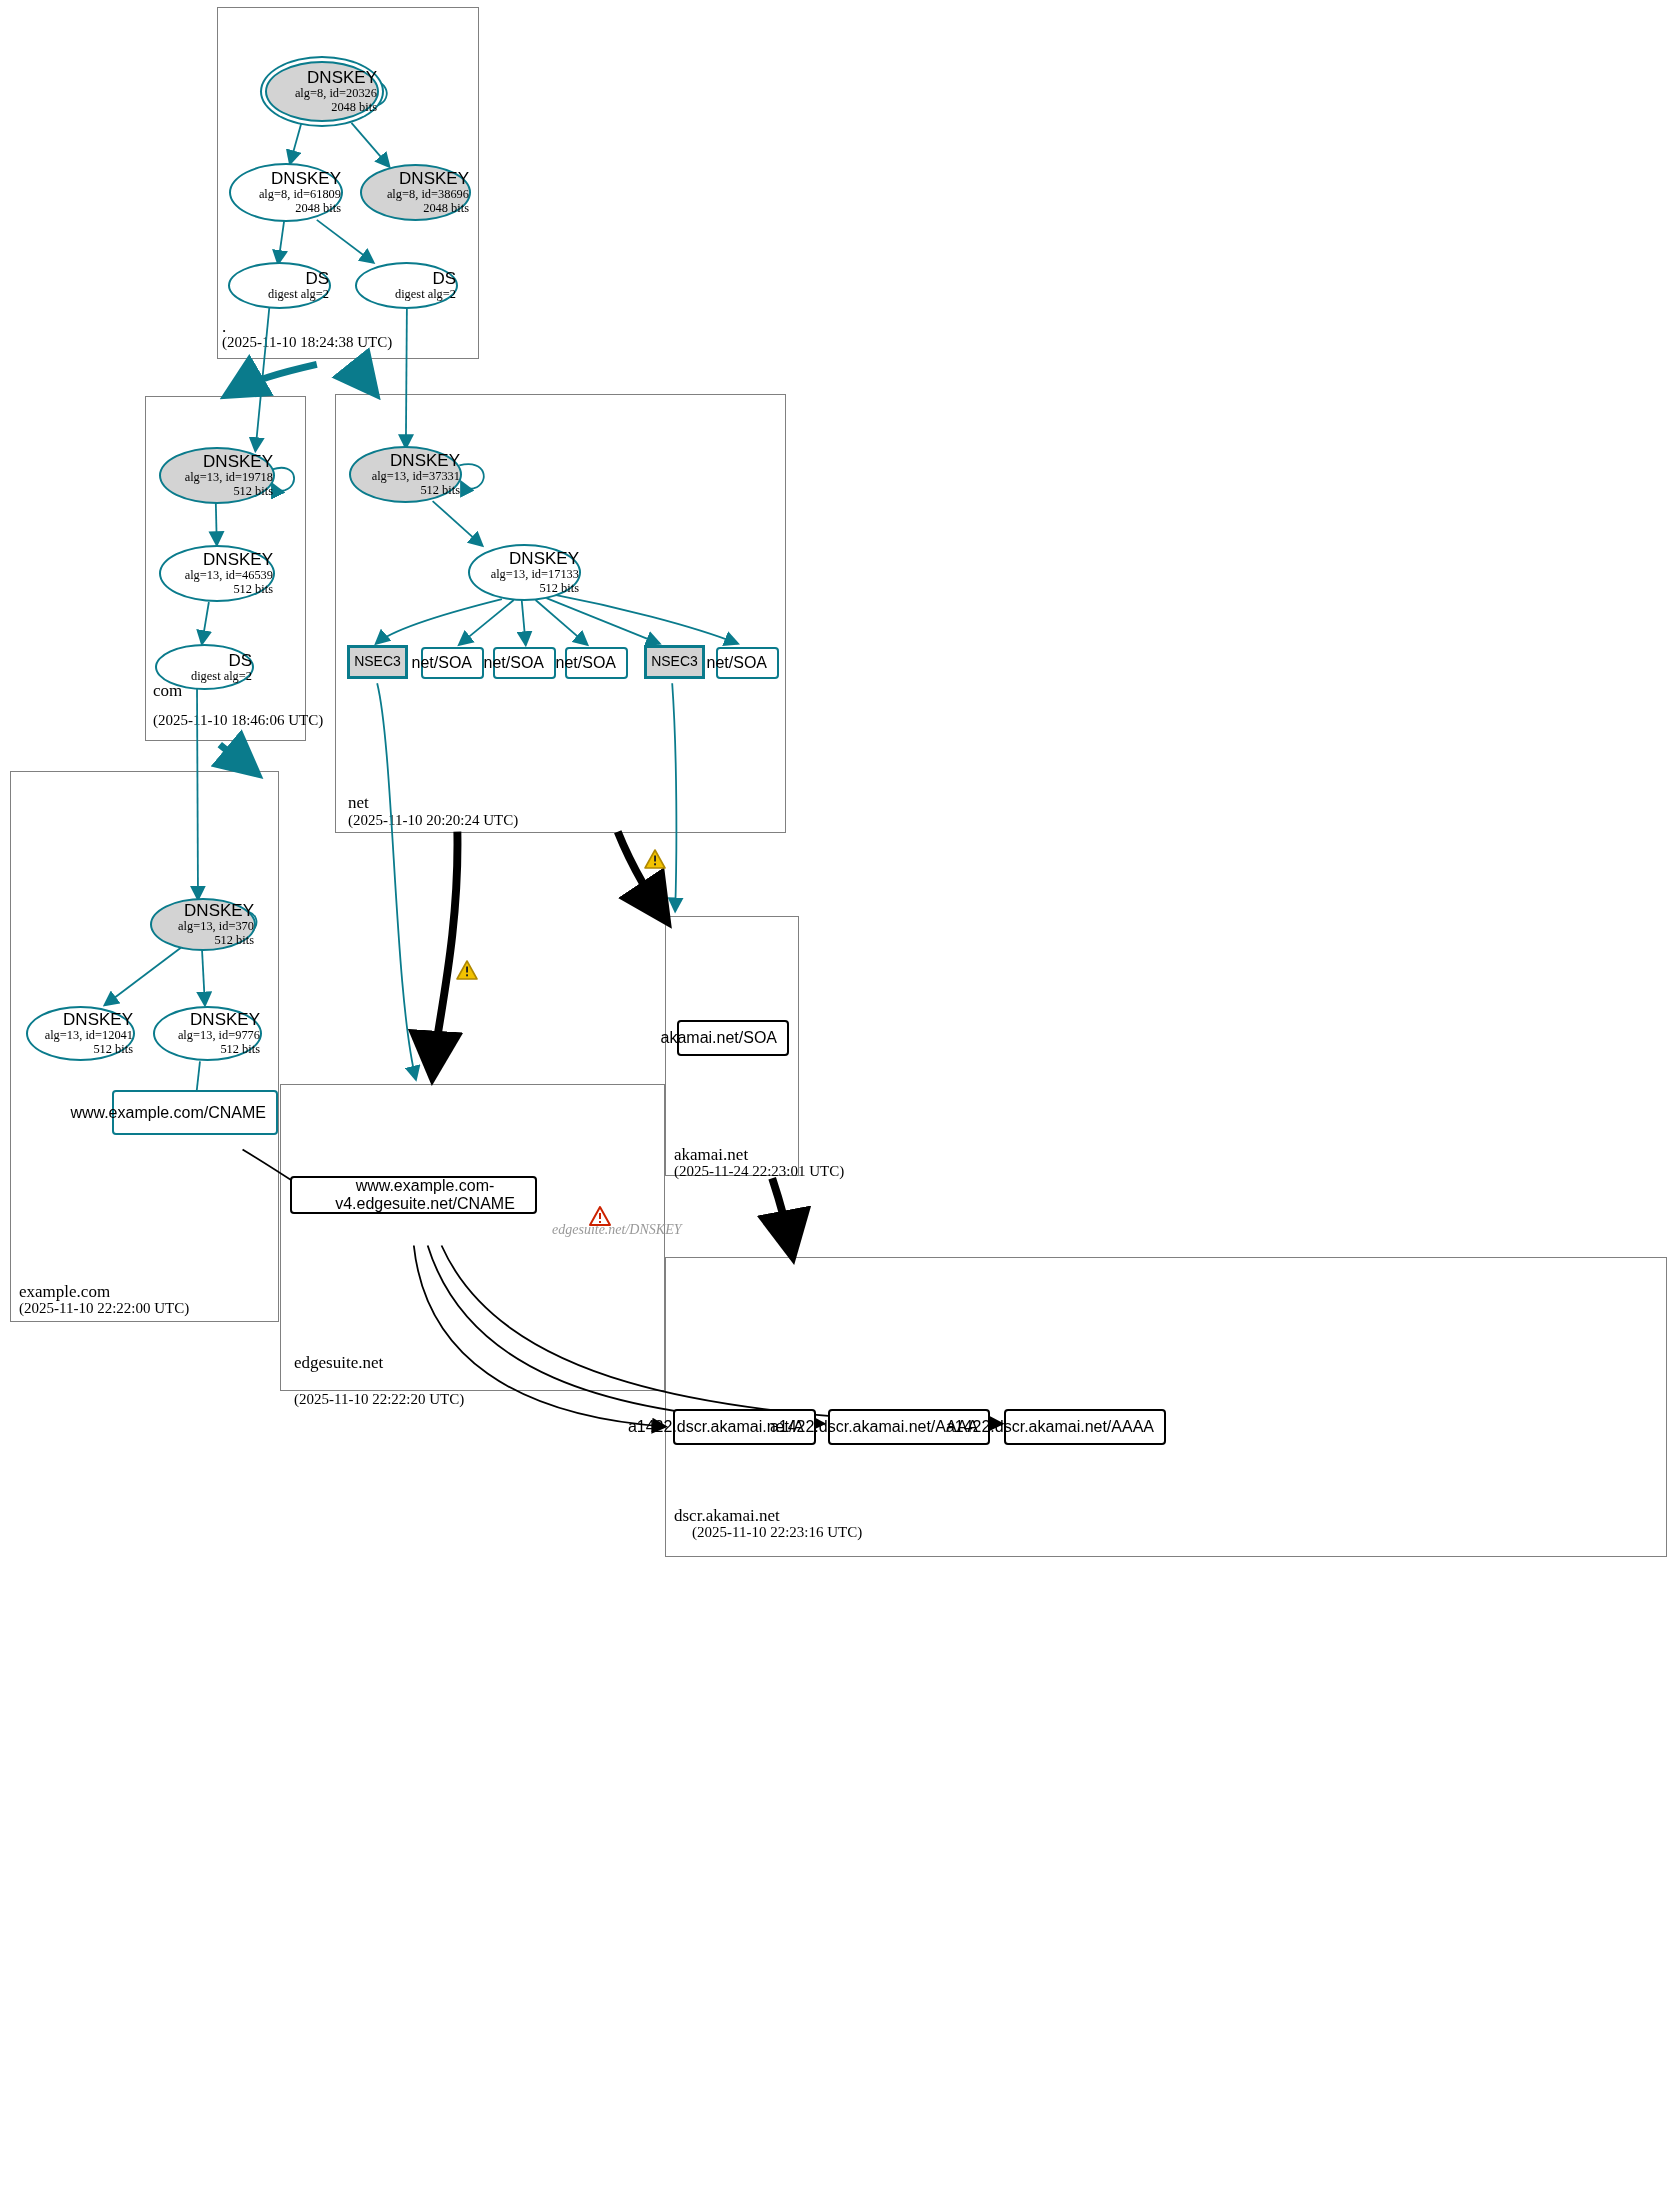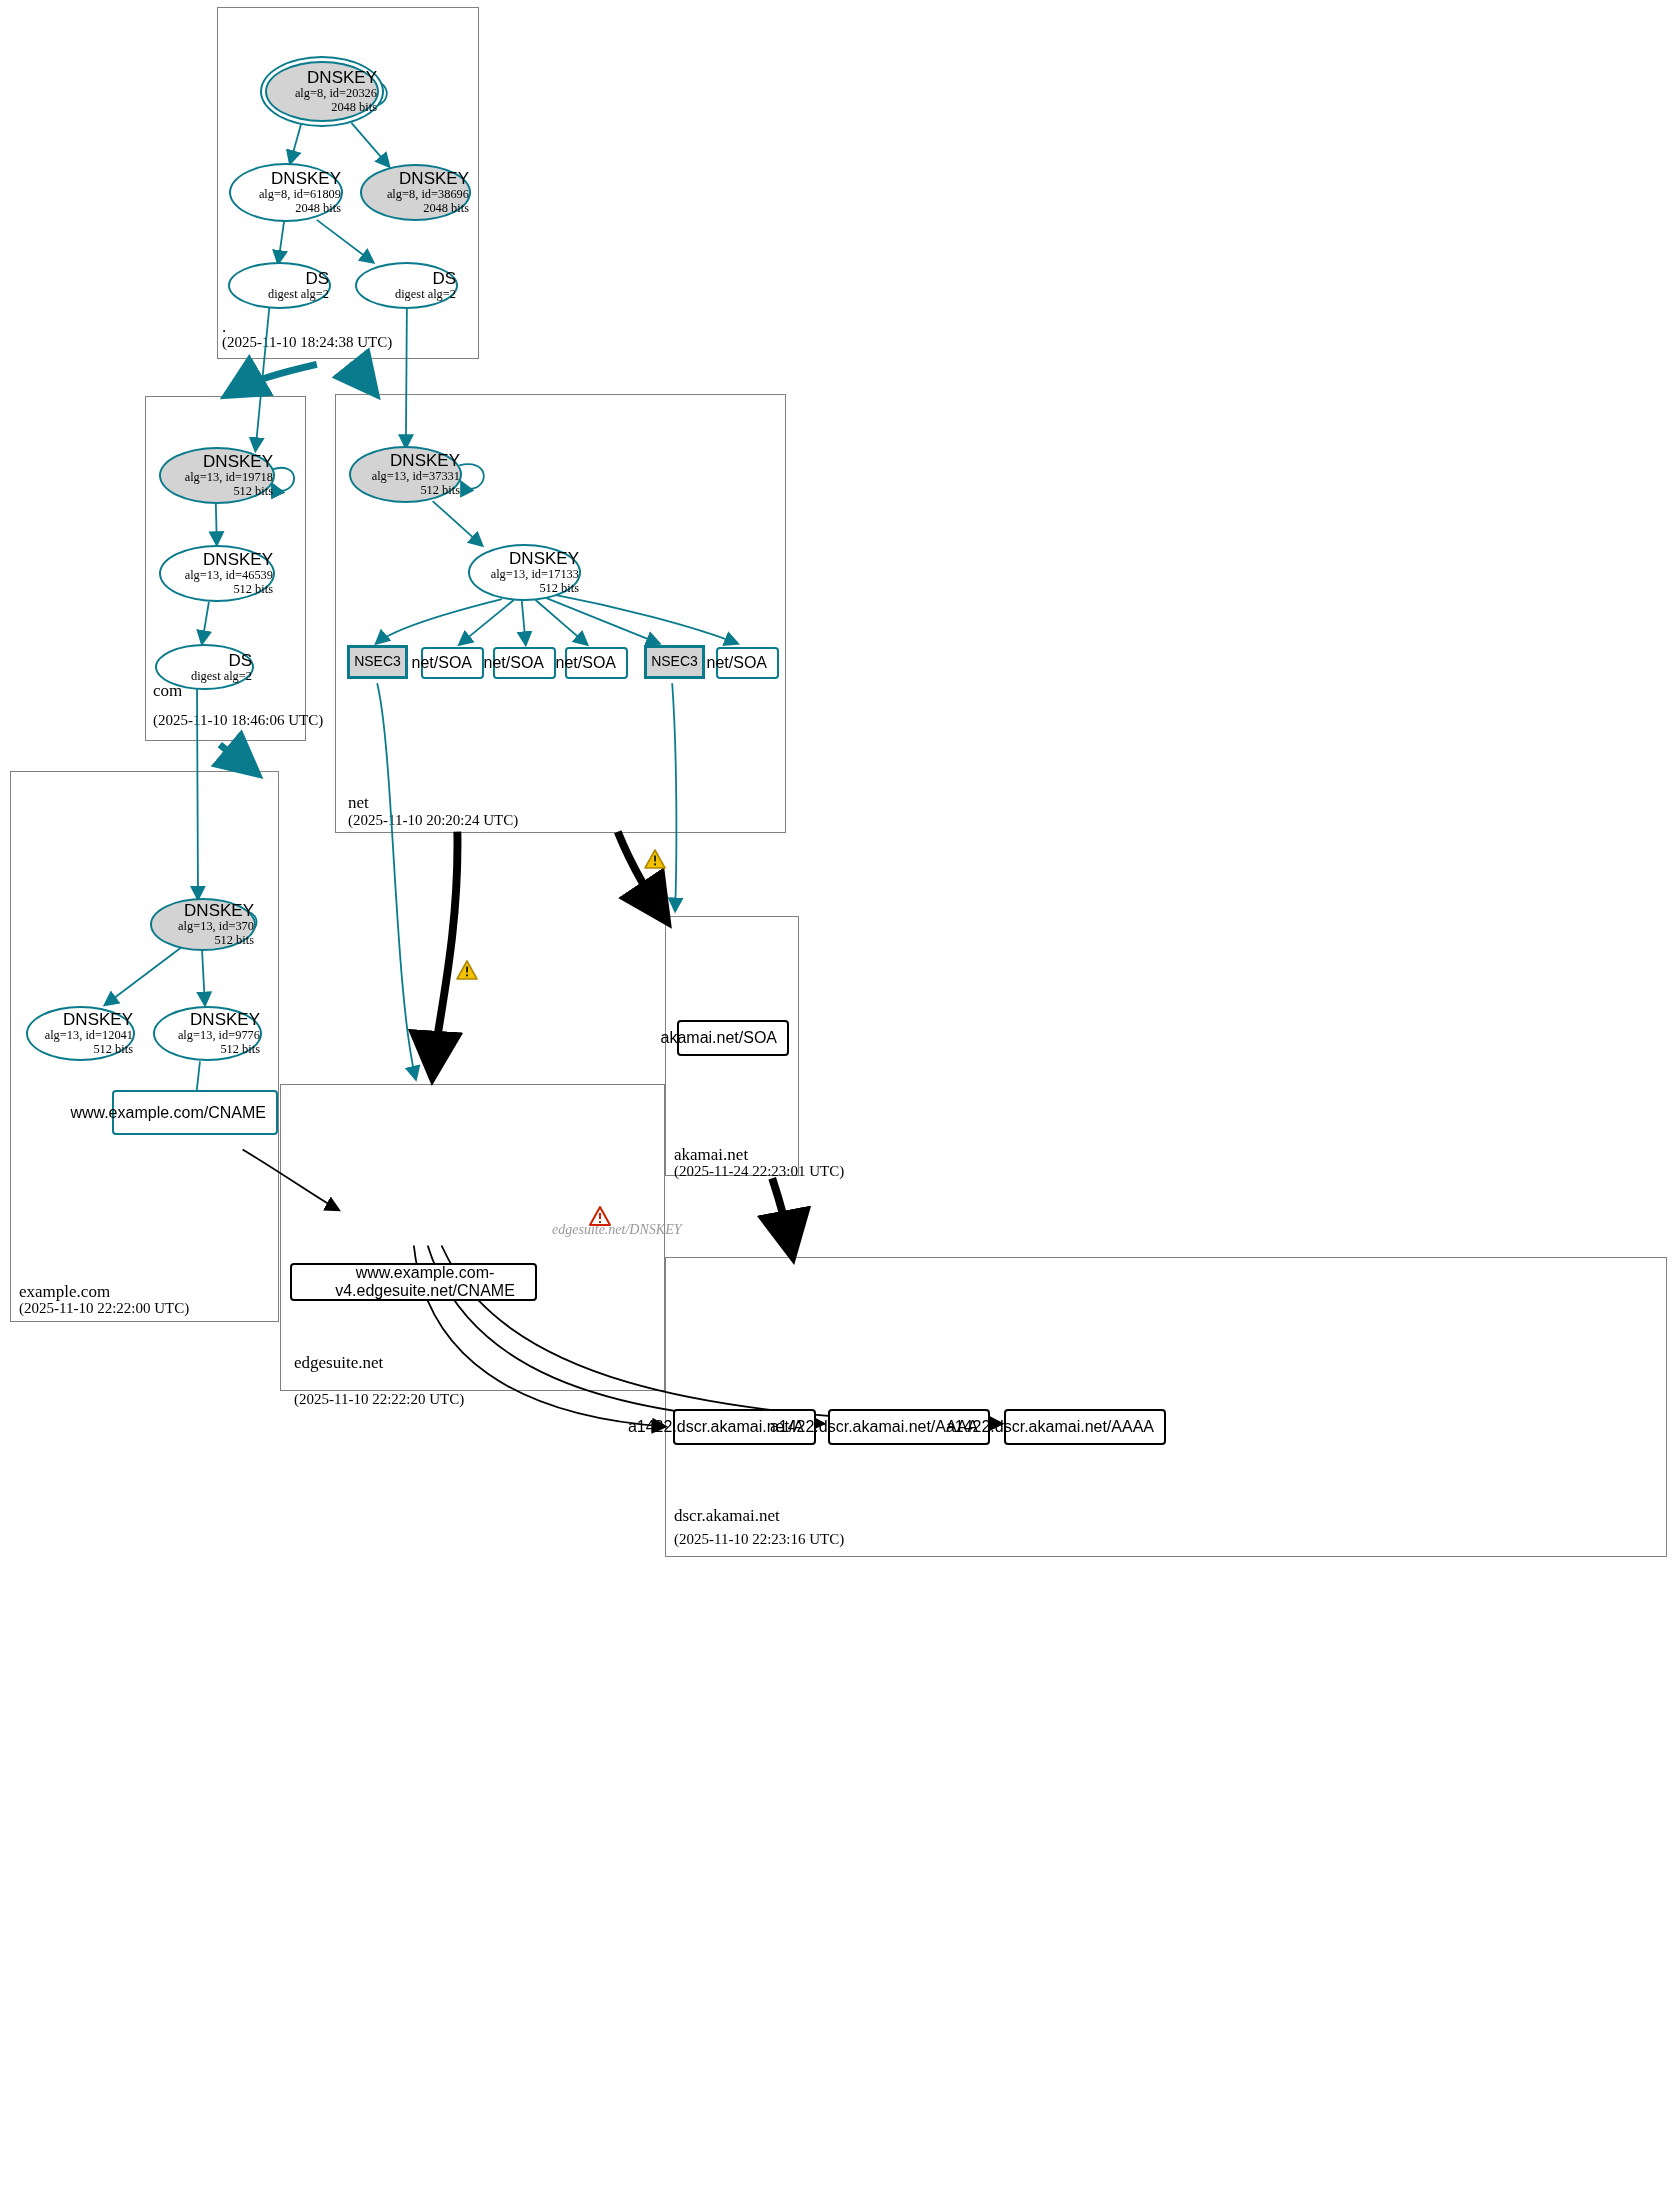--- a/index.html
+++ b/index.html
@@ -68,21 +68,21 @@
   <div class="zone" style="left:280px;top:1084px;width:385px;height:307px;"></div>
   <div class="zone-label" style="left:294px;top:1353px;">edgesuite.net</div>
   <div class="zone-time" style="left:294px;top:1371px;margin-top:20px;">(2025-11-10 22:22:20 UTC)</div>
 
   <div class="zone" style="left:665px;top:916px;width:134px;height:260px;"></div>
   <div class="zone-label" style="left:674px;top:1145px;">akamai.net</div>
   <div class="zone-time" style="left:674px;top:1163px;">(2025-11-24 22:23:01 UTC)</div>
 
   <div class="zone" style="left:665px;top:1257px;width:1002px;height:300px;"></div>
   <div class="zone-label" style="left:674px;top:1506px;">dscr.akamai.net</div>
-  <div class="zone-time" style="left:674px;top:1524px;margin-top:7px;">(2025-11-10 22:23:16 UTC)</div>
+  <div class="zone-time" style="left:692px;top:1524px;">(2025-11-10 22:23:16 UTC)</div>
 
   <svg class="edges" viewBox="0 0 1695 2216">
     <defs>
       <marker id="ah" markerWidth="9" markerHeight="9" refX="7.5" refY="4.5" orient="auto">
         <path d="M0,0 L9,4.5 L0,9 z" fill="#0a7b8c"></path>
       </marker>
       <marker id="ahb" markerWidth="9" markerHeight="9" refX="7.5" refY="4.5" orient="auto">
         <path d="M0,0 L9,4.5 L0,9 z" fill="#000000"></path>
       </marker>
       <marker id="ahbig" markerWidth="7" markerHeight="7" refX="5.5" refY="3.5" orient="auto">
@@ -264,21 +264,21 @@
   <div class="node ell" style="left:153px;top:1006px;width:109px;height:55px;">
     <div class="n-title">DNSKEY</div>
     <div class="n-sub">alg=13, id=9776</div>
     <div class="n-sub">512 bits</div>
   </div>
 
   <div class="node rr" style="left:112px;top:1090px;width:166px;height:45px;">
     <span>www.example.com/CNAME</span>
   </div>
 
-  <div class="node rr black" style="left:290px;top:1263px;width:247px;height:38px;padding-left:33px;">
+  <div class="node rr black" style="left:290px;top:1176px;width:247px;height:38px;padding-left:33px;">
     <span>www.example.com-v4.edgesuite.net/CNAME</span>
   </div>
 
   <div class="ghost" style="left:552px;top:1222px;">edgesuite.net/DNSKEY</div>
 
   <div class="warn" style="left:589px;top:1206px;">
     <svg viewBox="0 0 22 20" width="22" height="20">
       <path d="M11,1 L21,19 L1,19 Z" fill="#ffffff" stroke="#cc2200" stroke-width="2" stroke-linejoin="round"></path>
       <rect x="10" y="7" width="2" height="6" fill="#cc2200"></rect>
       <rect x="10" y="15" width="2" height="2" fill="#cc2200"></rect>

